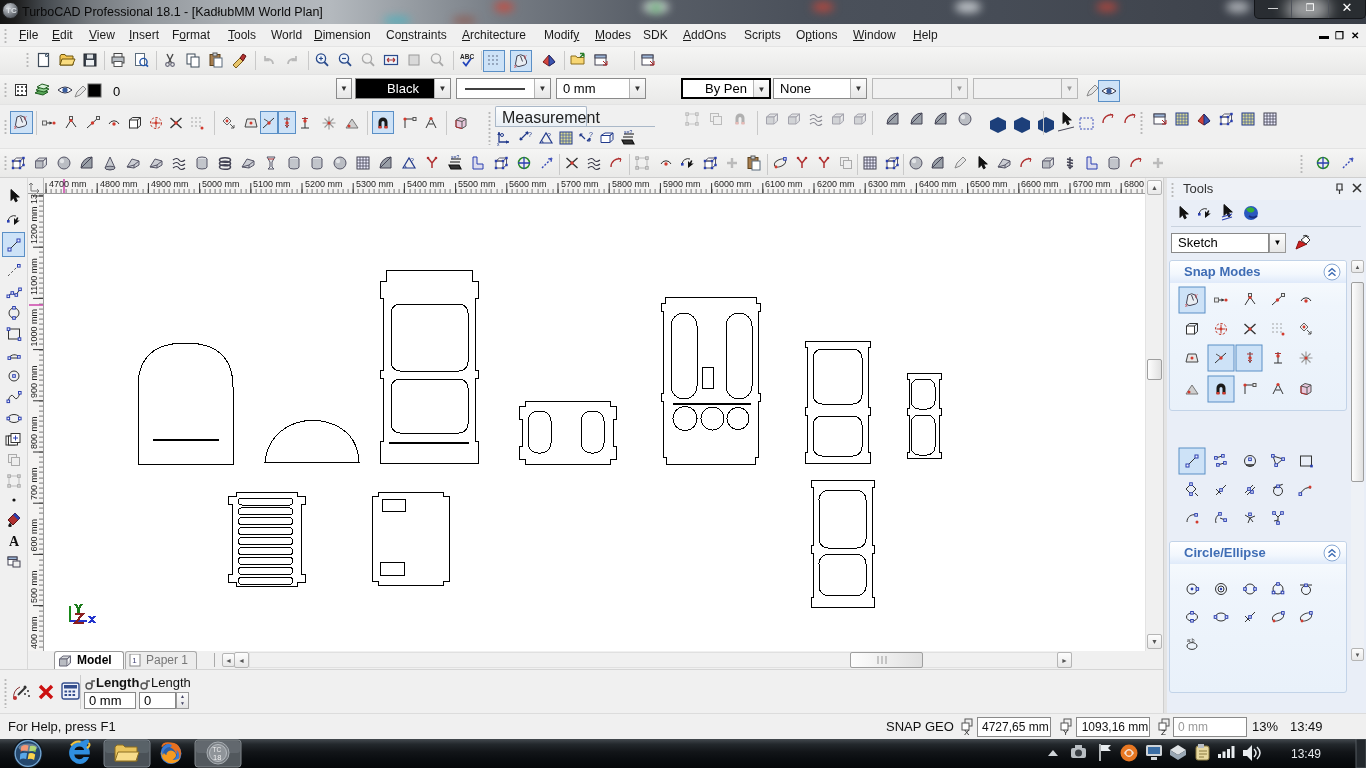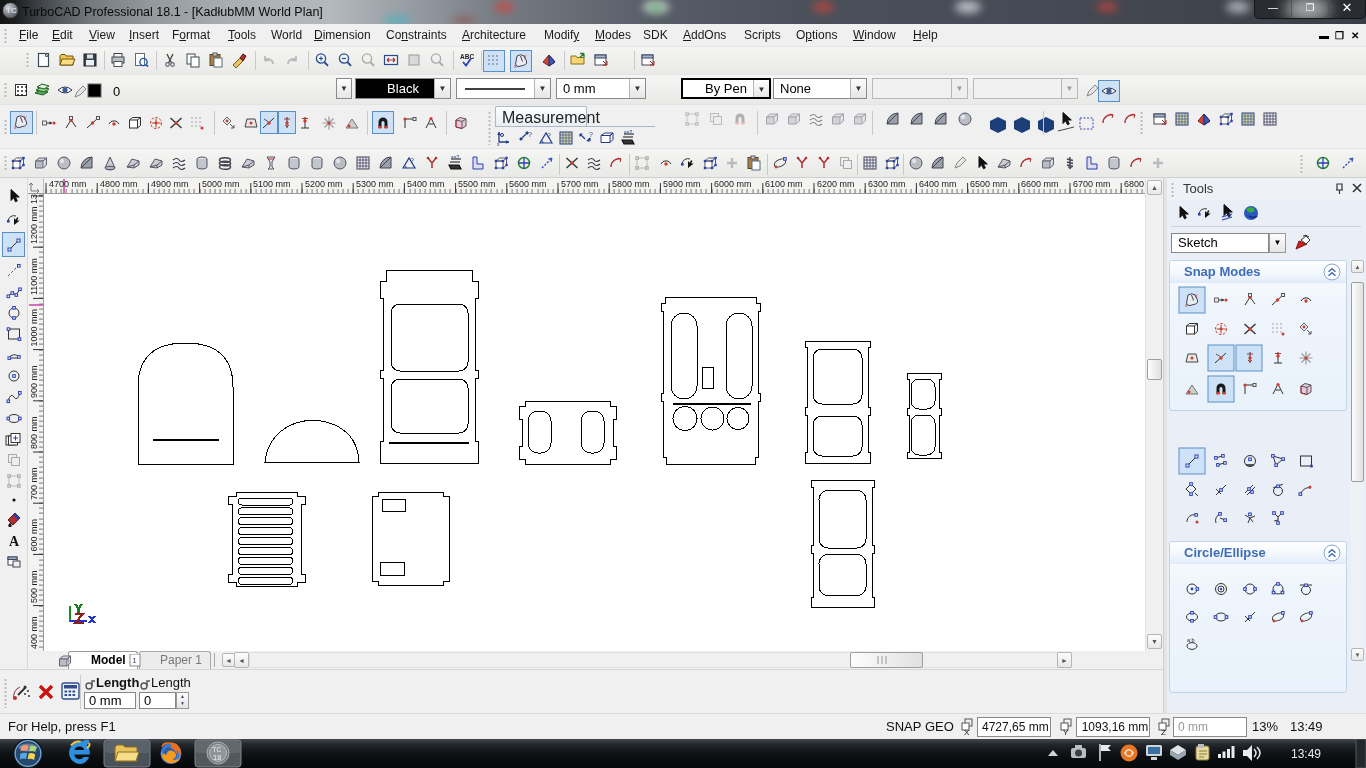--- a/index.html
+++ b/index.html
@@ -44,21 +44,21 @@
 #vruler{left:28px;top:194px;width:16px;height:457px;background:#f4f3f2;border-right:1px solid #9a9a9a;overflow:hidden;}
 #lefttb{left:0;top:178px;width:28px;height:491px;background:#f0f0f0;border-right:1px solid #d8d8d8;}
 
 #canvas{left:44px;top:194px;width:1101px;height:457px;background:#fff;}
 
 #vscroll{left:1145px;top:178px;width:17px;height:473px;background:#f0f0f0;border-left:1px solid #e3e3e3;}
 .sbtn{position:absolute;background:linear-gradient(#fdfdfd,#e8e8e8);border:1px solid #b5b5b5;border-radius:2px;color:#555;text-align:center;}
 .sthumb{position:absolute;background:linear-gradient(90deg,#fdfdfd,#e0e0e0);border:1px solid #9e9e9e;border-radius:2px;}
 #botrow{left:44px;top:651px;width:1101px;height:18px;background:#f0f0f0;}
 
-.tab{position:absolute;top:0;height:18px;font-size:12px;padding:1px 8px 0 22px;border:1px solid #9a9a9a;border-bottom:none;border-radius:3px 3px 0 0;margin-left:14px;}
+.tab{position:absolute;top:0;height:18px;font-size:12px;padding:1px 8px 0 22px;border:1px solid #9a9a9a;border-bottom:none;border-radius:3px 3px 0 0;}
 
 #inspector{left:0;top:669px;width:1366px;height:44px;background:#f0f0f0;border-top:1px solid #d5d5d5;}
 #statusbar{left:0;top:713px;width:1366px;height:26px;background:#f0f0f0;border-top:1px solid #dcdcdc;font-size:13px;color:#111;}
 .sfield{position:absolute;top:3px;height:20px;background:#fff;border:1px solid #8a8a8a;font-size:12px;padding:2px 0 0 4px;}
 
 #taskbar{left:0;top:739px;width:1366px;height:29px;
  background:linear-gradient(#43494e,#23282c 18%,#121518 45%,#0a0d10 70%,#060809);}
 
 #panel{left:1167px;top:178px;width:199px;height:535px;background:#e9eef7;}
 #panel-title{position:absolute;left:0;top:0;width:199px;height:22px;background:#eef1f6;font-size:13px;color:#333;}

